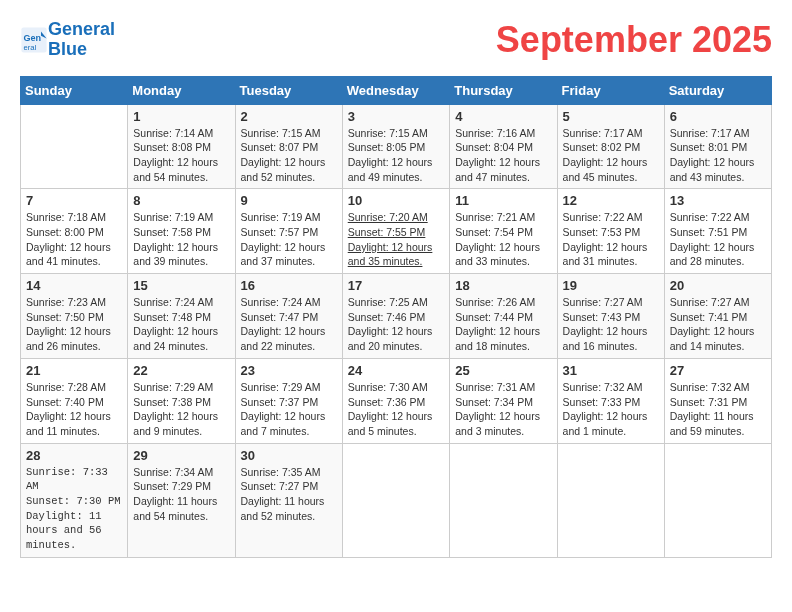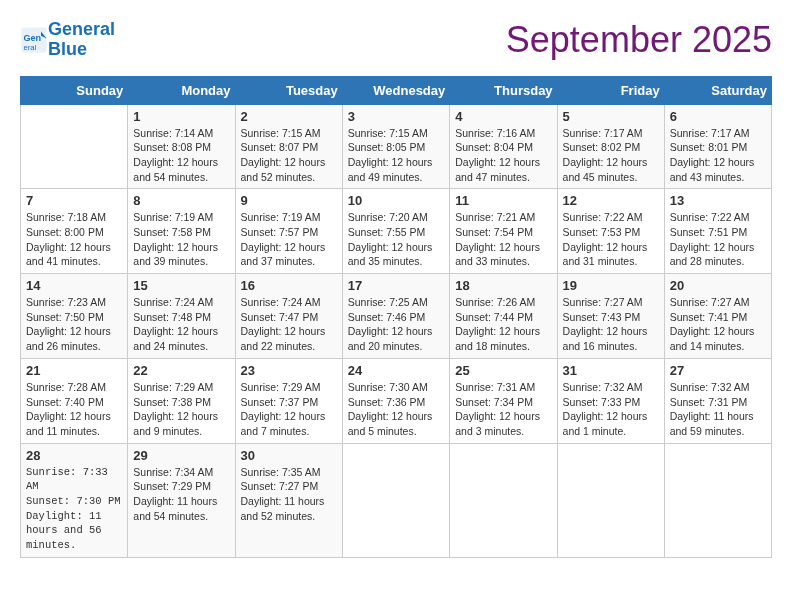--- a/index.html
+++ b/index.html
@@ -32,38 +32,38 @@
     }
     .logo-icon {
       width: 28px;
       height: 28px;
     }
     .title-block {
       text-align: right;
     }
     .month-title {
       font-size: 36px;
-      font-weight: normal;
-      color: #701a75;
+      font-weight: bold;
+      color: #ef4444;
       line-height: 1.1;
     }
     .location {
       font-size: 15px;
       color: #555;
     }
     table {
       width: 100%;
       border-collapse: collapse;
       font-size: 11px;
     }
     thead tr th {
       background-color: #2e75b6;
       color: #fff;
       padding: 6px 4px;
-      text-align: right;
+      text-align: left;
       font-size: 13px;
       font-weight: bold;
       border: 1px solid #2e75b6;
     }
     tbody tr td {
       border: 1px solid #ccc;
       padding: 4px 5px;
       vertical-align: top;
       width: 108px;
       min-height: 80px;
@@ -176,21 +176,21 @@
 Daylight: 12 hours and 39 minutes.</div>
         </td>
         <td>
           <span class="day-number">9</span>
           <div class="day-info" style="white-space: pre-line;">Sunrise: 7:19 AM
 Sunset: 7:57 PM
 Daylight: 12 hours and 37 minutes.</div>
         </td>
         <td>
           <span class="day-number">10</span>
-          <div class="day-info" style="white-space: pre-line;">Sunrise: 7:20 AM
+          <div class="day-info" style="white-space: pre-line; text-decoration: underline;">Sunrise: 7:20 AM
 Sunset: 7:55 PM
 Daylight: 12 hours and 35 minutes.</div>
         </td>
         <td>
           <span class="day-number">11</span>
           <div class="day-info" style="white-space: pre-line;">Sunrise: 7:21 AM
 Sunset: 7:54 PM
 Daylight: 12 hours and 33 minutes.</div>
         </td>
         <td>

